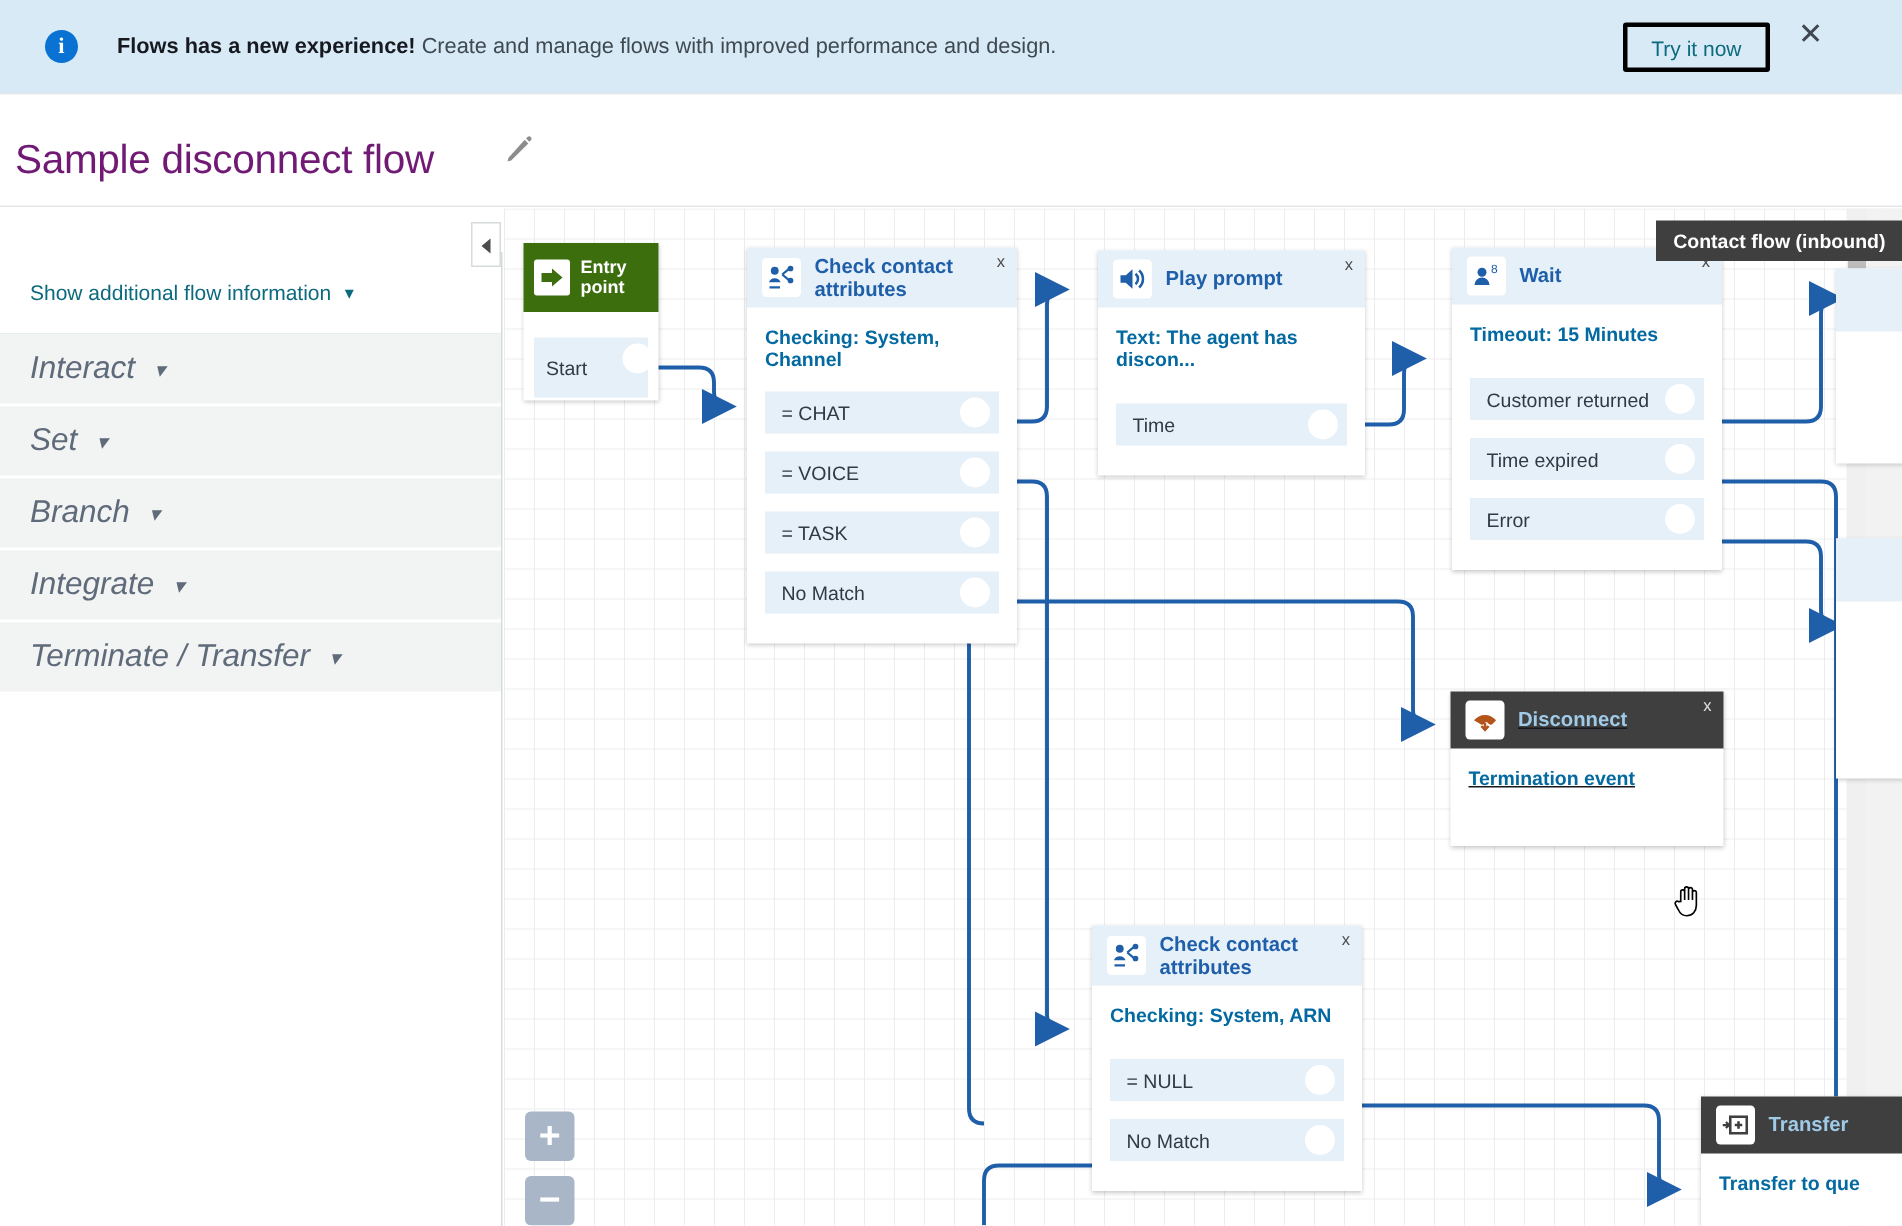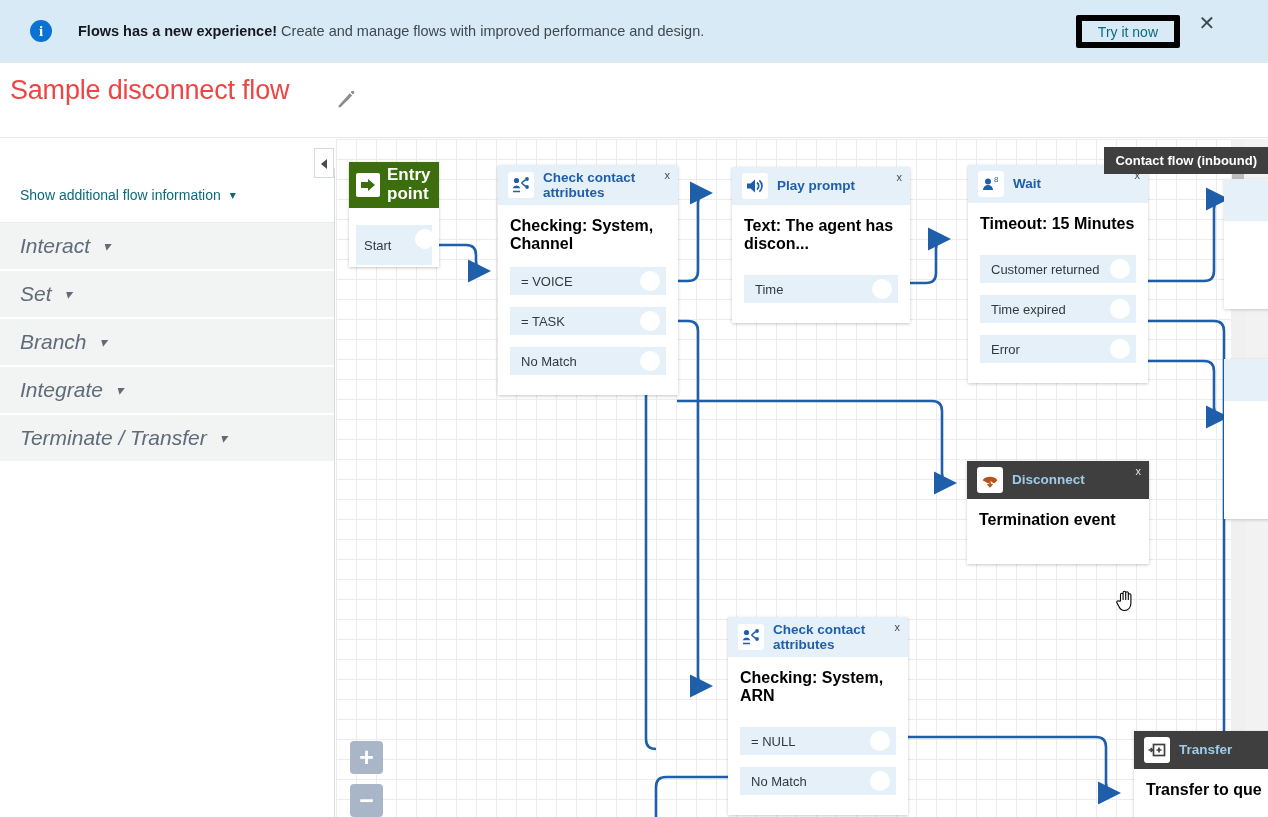--- a/index.html
+++ b/index.html
@@ -26,42 +26,42 @@
     background: #0972d3; color: #ffffff;
     font-weight: bold; font-size: 15px;
     display: flex; align-items: center; justify-content: center;
     font-family: "Liberation Serif", serif;
   }
   .banner-text { font-size: 14.5px; color: #3f4950; line-height: 1.3; }
   .banner-text b { color: #16191f; font-weight: bold; }
   .banner-cta {
     position: absolute; right: 88px; top: 15px;
     height: 33px; padding: 0 16px;
-    border: 6px solid #000000; border-radius: 2px;
+    border: 3px solid #000000; border-radius: 2px;
     background: transparent; color: #0b6a7d;
     font-size: 14px; cursor: pointer;
     display: flex; align-items: center;
     font-family: "Liberation Sans", sans-serif;
   }
   .banner-close {
     position: absolute; right: 48px; top: 10px;
     width: 26px; height: 26px; cursor: pointer;
     color: #414750; font-size: 20px; line-height: 26px; text-align: center;
   }
 
   
   .titlebar {
     position: absolute; left: 0; top: 63px;
     width: 1268px; height: 75px;
     background: #ffffff;
     border-bottom: 1px solid #e4e6e8;
   }
   .flow-title {
-    position: absolute; left: 10px; top: 12px;
-    font-size: 27px; color: #ef4444; font-weight: normal;
+    position: absolute; left: 10px; top: 28px;
+    font-size: 27px; color: #701a75; font-weight: normal;
     letter-spacing: -0.2px;
   }
   .title-edit-icon {
     position: absolute; left: 335px; top: 25px;
     width: 22px; height: 22px; cursor: pointer;
   }
   .version-select {
     position: absolute; left: 670px; top: 78px;
     width: 330px; height: 29px;
     background: #414d5c; color: #ffffff;
@@ -201,21 +201,21 @@
     font-size: 11px; color: #4a4a4a; cursor: pointer;
   }
   .node-head.dark .node-x { color: #e2e2e2; }
   .node-icon {
     width: 26px; height: 26px; border-radius: 3px;
     background: #ffffff;
     display: flex; align-items: center; justify-content: center;
     flex: 0 0 auto;
   }
   .node-sub {
-    font-size: 16px; font-weight: bold; color: #000000;
+    font-size: 13px; font-weight: bold; color: #0369a1;
     padding: 12px 12px 0 12px;
   }
   .port-list { padding: 14px 0 8px 0; }
   .port {
     position: relative;
     height: 28px; margin: 0 12px 12px 12px;
     background: #e6f0f9;
     display: flex; align-items: center;
     padding-left: 11px;
     font-size: 13px; color: #2e3a45;
@@ -238,21 +238,21 @@
   .entry-head {
     height: 46px; background: #3d6e0e;
     display: flex; align-items: center; padding-left: 7px;
   }
   .entry-icon {
     width: 24px; height: 24px; background: #ffffff; border-radius: 2px;
     display: flex; align-items: center; justify-content: center;
     flex: 0 0 auto;
   }
   .entry-title {
-    color: #ffffff; font-weight: bold; font-size: 17px;
+    color: #ffffff; font-weight: bold; font-size: 12px;
     margin-left: 7px; line-height: 1.1;
   }
   .entry-port {
     position: relative; margin: 17px 7px 0 7px;
     height: 40px; background: #e6f0f9;
     display: flex; align-items: center; padding-left: 8px;
     font-size: 13px; color: #2e3a45;
   }
 
   
@@ -413,20 +413,24 @@
           <path d="M10.5 8 L14.6 4.6 M10.5 8 L14.6 11.4" stroke="#1f5fa9" stroke-width="1.5" fill="none"></path>
           <path d="M2 16.5 h7" stroke="#1f5fa9" stroke-width="1.5"></path>
         </svg>
       </div>
       <div class="node-title">Check contact<br>attributes</div>
       <div class="node-x">x</div>
     </div>
     <div class="node-sub">Checking: System, Channel</div>
     <div class="port-list">
       <div class="port">
+        <span>= CHAT</span>
+        <span class="port-dot"></span>
+      </div>
+      <div class="port">
         <span>= VOICE</span>
         <span class="port-dot"></span>
       </div>
       <div class="port">
         <span>= TASK</span>
         <span class="port-dot"></span>
       </div>
       <div class="port">
         <span>No Match</span>
         <span class="port-dot"></span>
@@ -477,21 +481,21 @@
         <span>Time expired</span>
         <span class="port-dot"></span>
       </div>
       <div class="port">
         <span>Error</span>
         <span class="port-dot"></span>
       </div>
     </div>
   </div>
 
-  <div class="node" style="left:631px;top:322px;width:182px;height:103px;">
+  <div class="node" style="left:631px;top:322px;width:182px;height:103px;text-decoration:underline;">
     <div class="node-head dark">
       <div class="node-icon">
         <svg width="20" height="20" viewBox="0 0 20 20">
           <path d="M2.6 10.2 a9.5 9.5 0 0 1 14.8 0 l-2.2 2.3 a2 2 0 0 1-2.6 .1 l-1-0.9 a1 1 0 0 0-1.4 0 l-1 .9 a2 2 0 0 1-2.6-.1 Z" fill="#b4531a"></path>
           <path d="M10 12 v4 M7.6 14 L10 16.6 L12.4 14" stroke="#b4531a" stroke-width="1.7" fill="none"></path>
         </svg>
       </div>
       <div class="node-title">Disconnect</div>
       <div class="node-x">x</div>
     </div>

